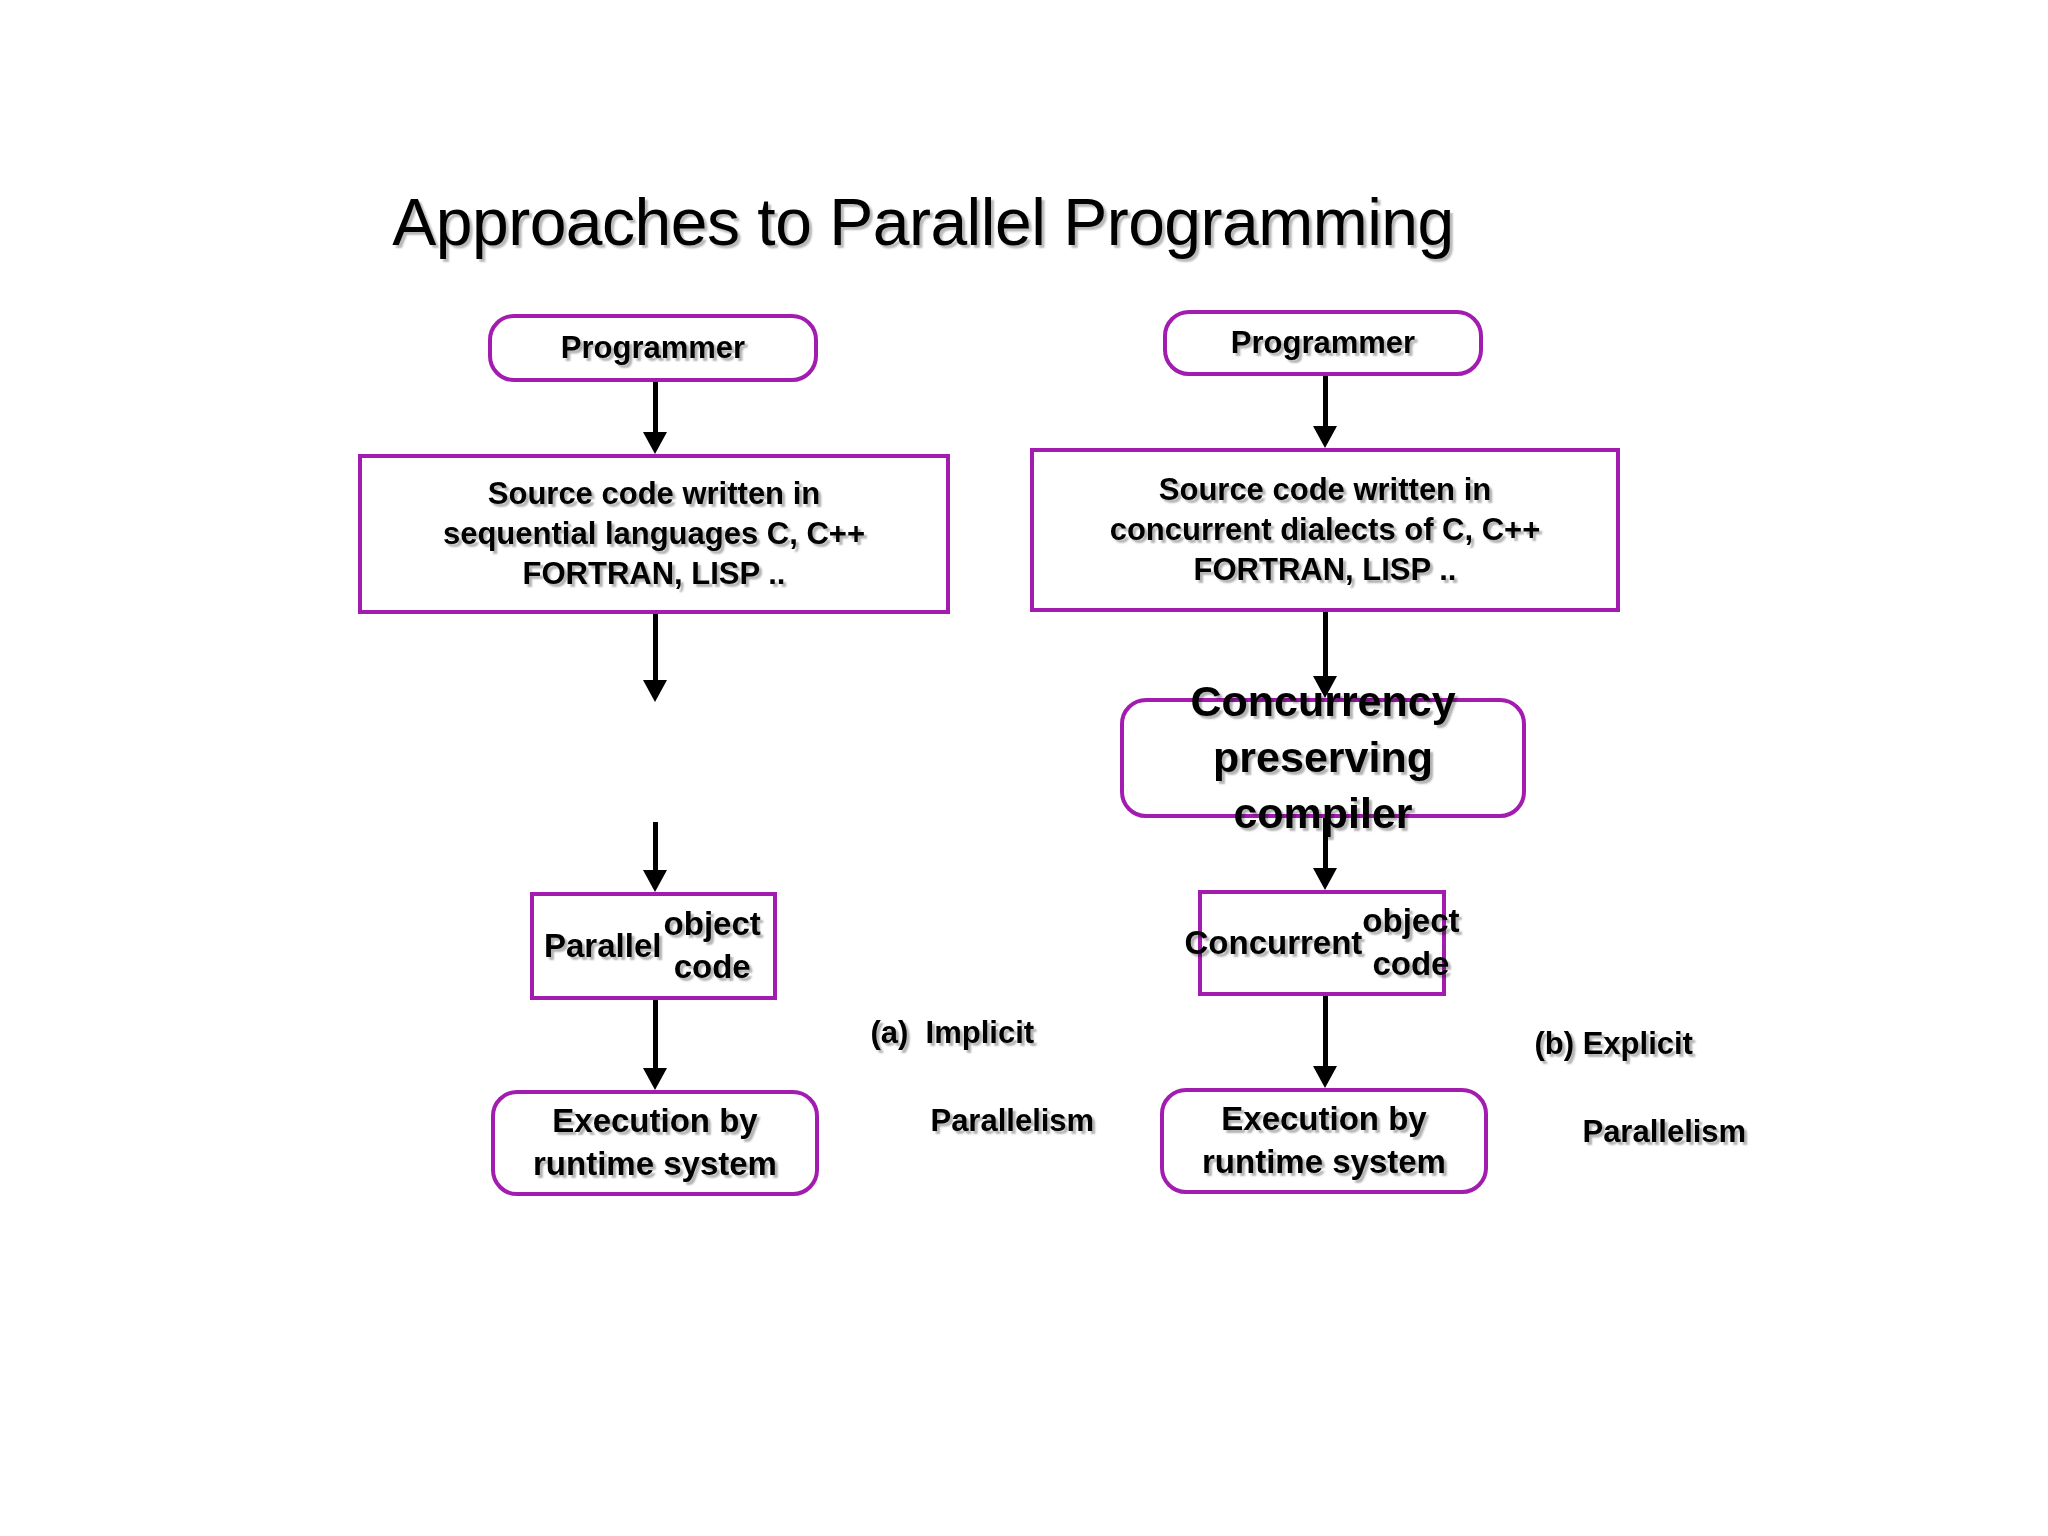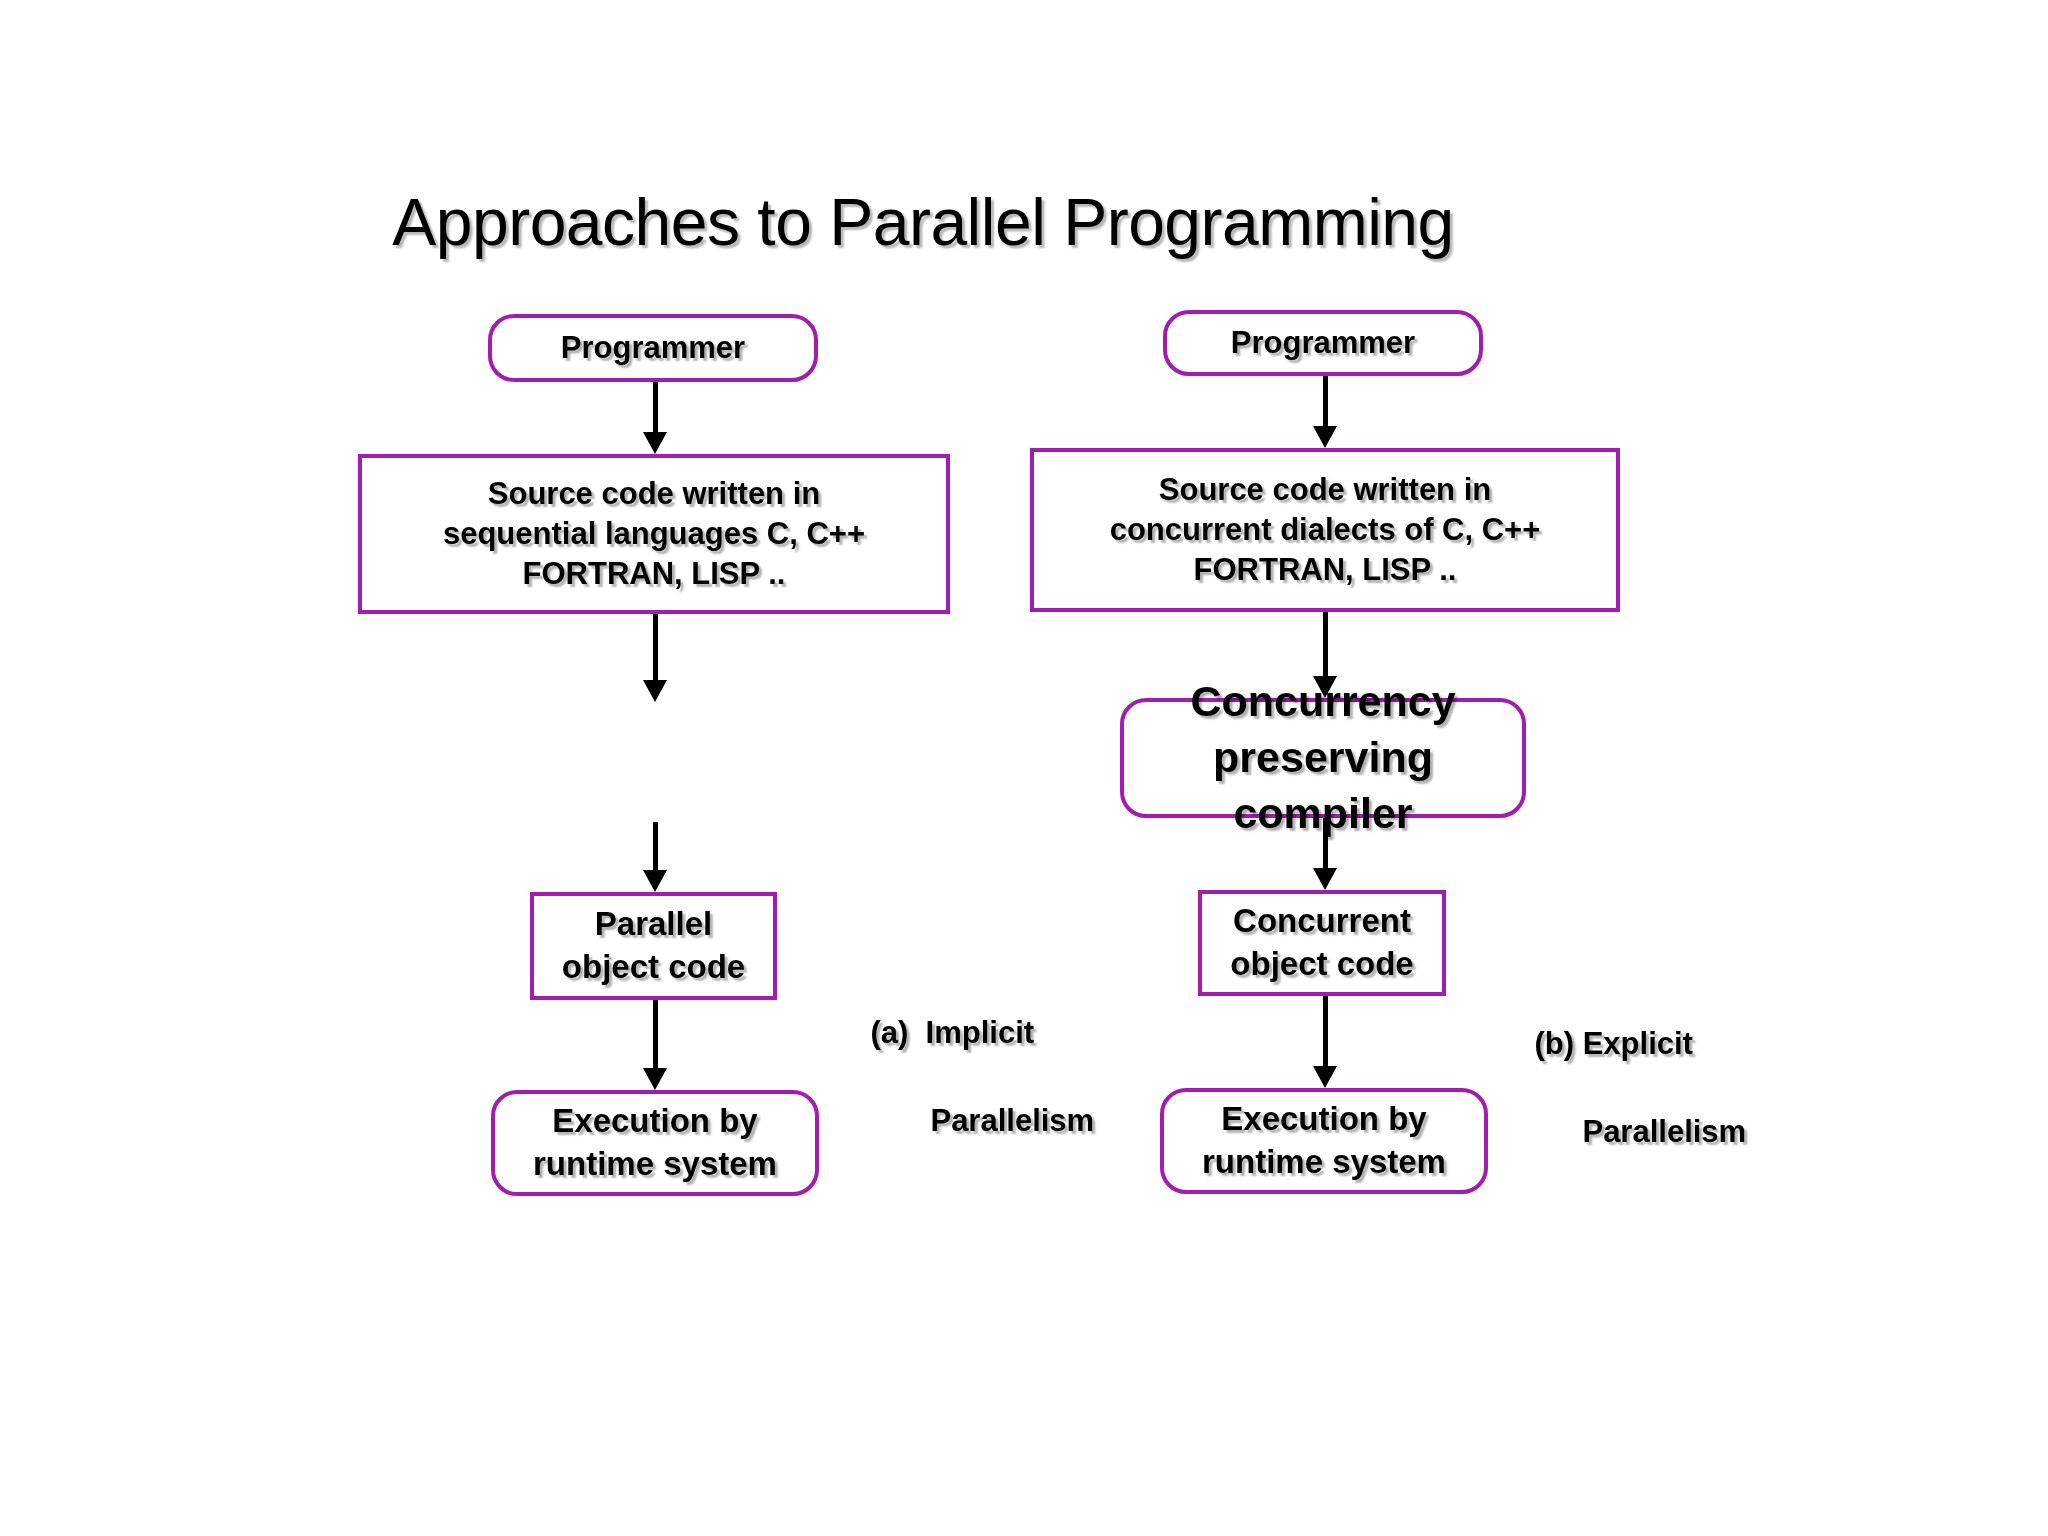--- a/index.html
+++ b/index.html
@@ -115,21 +115,21 @@
     <div class="shaft" style="height:68px;"></div>
     <div class="head" style="top:66px;"></div>
   </div>
 
 
   <div class="conn" style="left:645px; top:822px; width:5px; height:70px;">
     <div class="shaft" style="height:50px;"></div>
     <div class="head" style="top:48px;"></div>
   </div>
 
-  <div class="node sharp" style="left:522px; top:892px; width:247px; height:108px; font-size:33px; flex-direction:column;">
+  <div class="node sharp" style="left:522px; top:892px; width:247px; height:108px; font-size:33px; flex-direction:row;">
     <span class="line">Parallel</span>
     <span class="line">object code</span>
   </div>
 
   <div class="conn" style="left:645px; top:1000px; width:5px; height:90px;">
     <div class="shaft" style="height:70px;"></div>
     <div class="head" style="top:68px;"></div>
   </div>
 
   <div class="node round" style="left:483px; top:1090px; width:328px; height:106px; font-size:33px; flex-direction:column;">
@@ -165,21 +165,21 @@
   <div class="node round" style="left:1112px; top:698px; width:406px; height:120px; font-size:43px; flex-direction:column;">
     <span class="line">Concurrency</span>
     <span class="line">preserving compiler</span>
   </div>
 
   <div class="conn" style="left:1315px; top:818px; width:5px; height:72px;">
     <div class="shaft" style="height:52px;"></div>
     <div class="head" style="top:50px;"></div>
   </div>
 
-  <div class="node sharp" style="left:1190px; top:890px; width:248px; height:106px; font-size:33px; flex-direction:column;">
+  <div class="node sharp" style="left:1190px; top:890px; width:248px; height:106px; font-size:33px; flex-direction:row;">
     <span class="line">Concurrent</span>
     <span class="line">object code</span>
   </div>
 
   <div class="conn" style="left:1315px; top:996px; width:5px; height:92px;">
     <div class="shaft" style="height:72px;"></div>
     <div class="head" style="top:70px;"></div>
   </div>
 
   <div class="node round" style="left:1152px; top:1088px; width:328px; height:106px; font-size:33px; flex-direction:column;">

